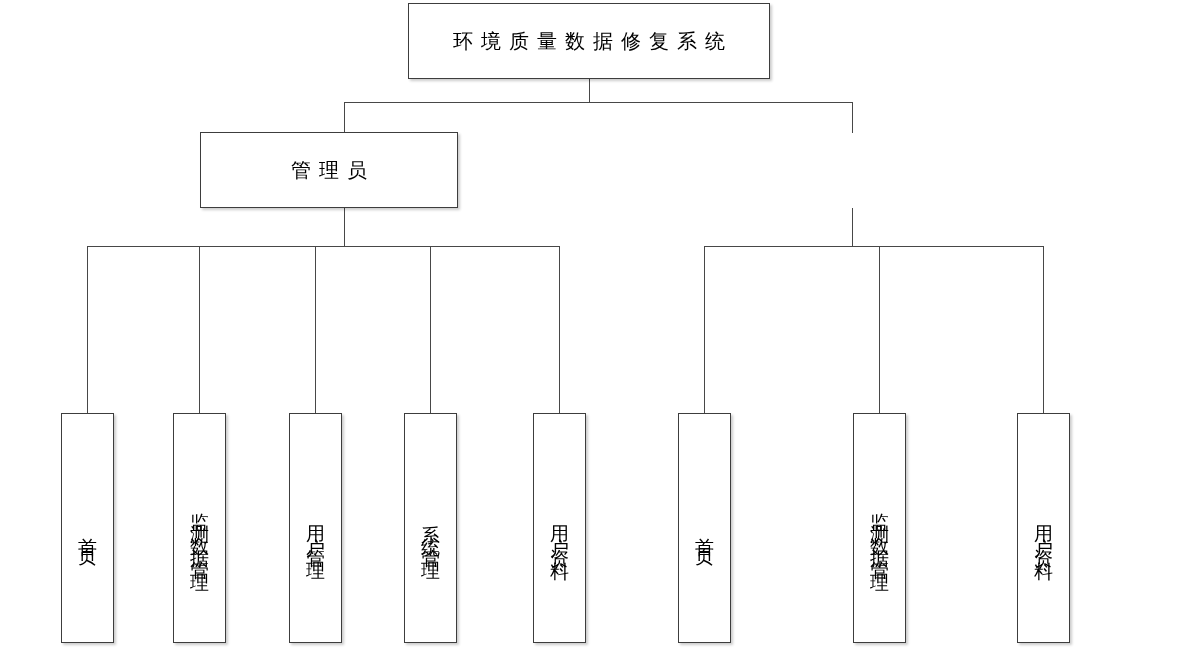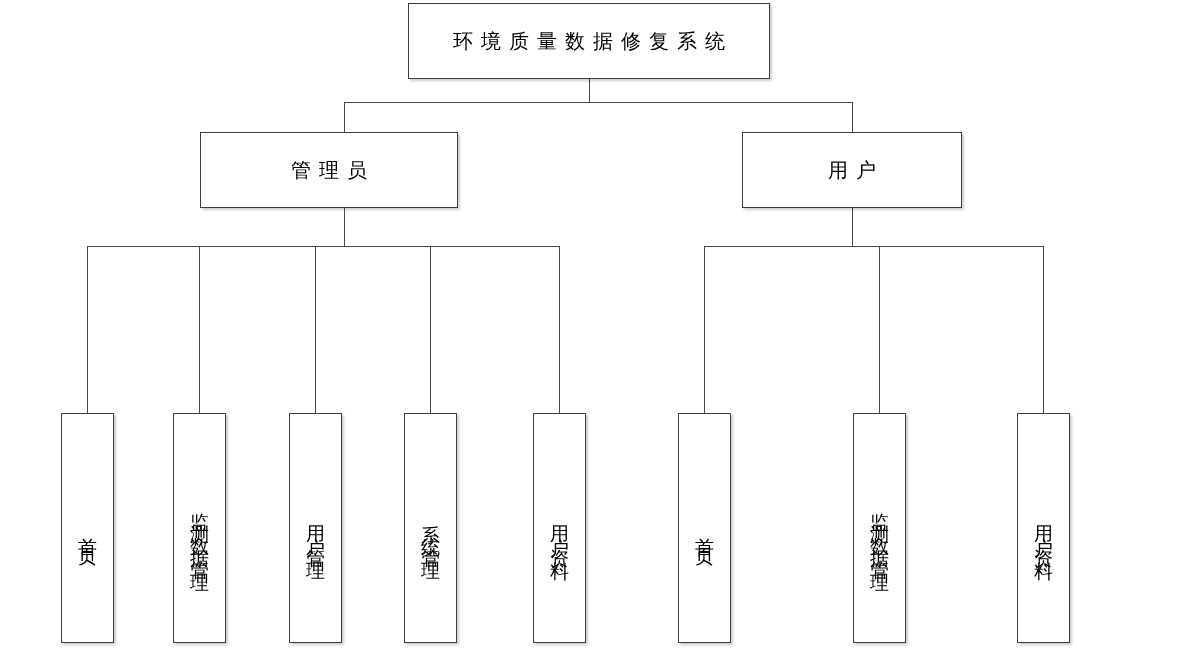--- a/index.html
+++ b/index.html
@@ -76,23 +76,20 @@
   <div class="line v" style="left:878.8px;  top:246px; height:168px;"></div>
   <div class="line v" style="left:1042.8px; top:246px; height:168px;"></div>
 
   <div class="node hnode" style="left:408px; top:3px; width:362px; height:76px;">
     <span>环境质量数据修复系统</span>
   </div>
 
   <div class="node hnode" style="left:200px; top:132px; width:258px; height:76px;">
     <span>管理员</span>
   </div>
-  <div class="node hnode" style="left:742px; top:132px; width:220px; height:76px;">
-    <span>用户</span>
-  </div>
 
   <div class="node leaf" style="left:61px; top:413px; width:53px; height:230px;">
     <span>首页</span>
   </div>
   <div class="node leaf" style="left:173px; top:413px; width:53px; height:230px;">
     <span>监测数据管理</span>
   </div>
   <div class="node leaf" style="left:289px; top:413px; width:53px; height:230px;">
     <span>用户管理</span>
   </div>

